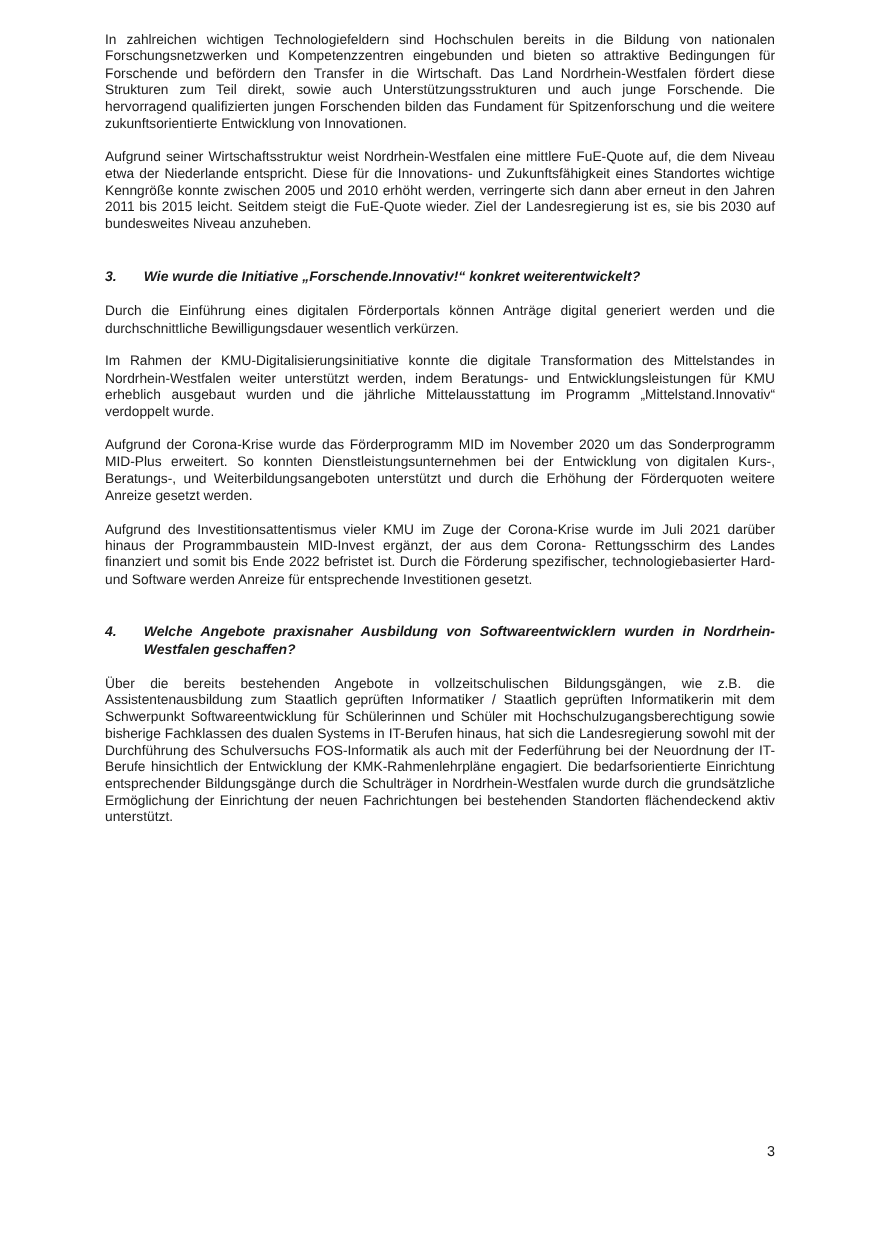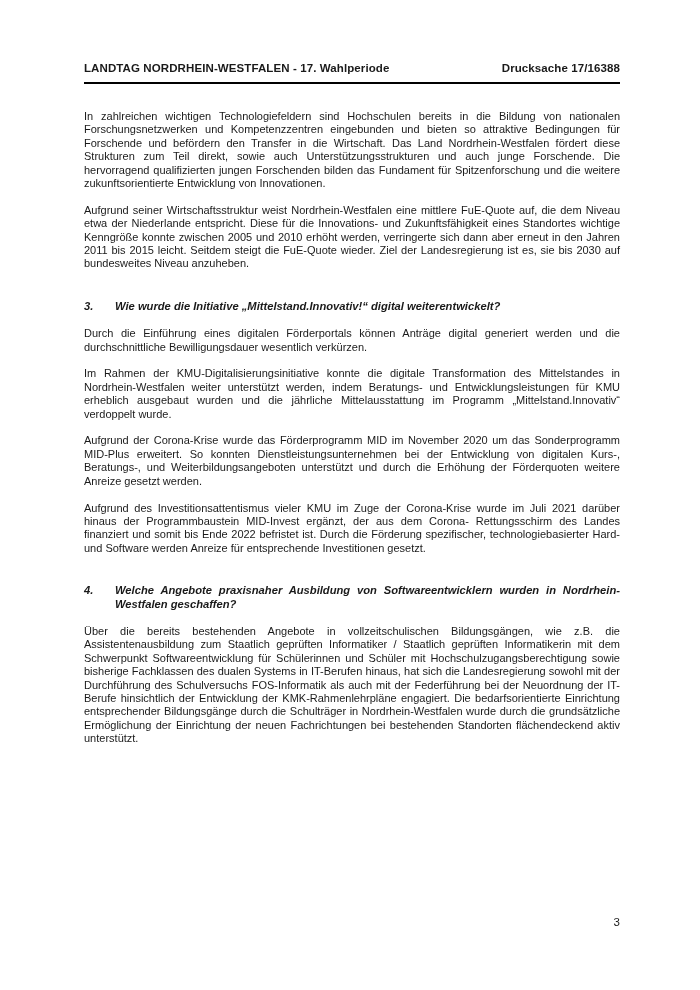--- a/index.html
+++ b/index.html
@@ -71,32 +71,28 @@
     text-align: right;
     font-size: 11.5px;
   }
 </style>
 </head>
 <body>
 
 <div class="page">
   <div class="content">
 
-    <div class="doc-header">
-      <span>LANDTAG NORDRHEIN-WESTFALEN - 17. Wahlperiode</span>
-      <span>Drucksache 17/16388</span>
-    </div>
 
     <p class="body-para first-para">In zahlreichen wichtigen Technologiefeldern sind Hochschulen bereits in die Bildung von nationalen Forschungsnetzwerken und Kompetenzzentren eingebunden und bieten so attraktive Bedingungen für Forschende und befördern den Transfer in die Wirtschaft. Das Land Nordrhein-Westfalen fördert diese Strukturen zum Teil direkt, sowie auch Unterstützungsstrukturen und auch junge Forschende. Die hervorragend qualifizierten jungen Forschenden bilden das Fundament für Spitzenforschung und die weitere zukunftsorientierte Entwicklung von Innovationen.</p>
 
     <p class="body-para">Aufgrund seiner Wirtschaftsstruktur weist Nordrhein-Westfalen eine mittlere FuE-Quote auf, die dem Niveau etwa der Niederlande entspricht. Diese für die Innovations- und Zukunftsfähigkeit eines Standortes wichtige Kenngröße konnte zwischen 2005 und 2010 erhöht werden, verringerte sich dann aber erneut in den Jahren 2011 bis 2015 leicht. Seitdem steigt die FuE-Quote wieder. Ziel der Landesregierung ist es, sie bis 2030 auf bundesweites Niveau anzuheben.</p>
 
     <div class="question">
       <span class="qnum">3.</span>
-      <span class="qtext">Wie wurde die Initiative „Mittelstand.Innovativ!“ digital weiterentwickelt?</span>
+      <span class="qtext">Wie wurde die Initiative „Forschende.Innovativ!“ konkret weiterentwickelt?</span>
     </div>
 
     <p class="body-para">Durch die Einführung eines digitalen Förderportals können Anträge digital generiert werden und die durchschnittliche Bewilligungsdauer wesentlich verkürzen.</p>
 
     <p class="body-para">Im Rahmen der KMU-Digitalisierungsinitiative konnte die digitale Transformation des Mittelstandes in Nordrhein-Westfalen weiter unterstützt werden, indem Beratungs- und Entwicklungsleistungen für KMU erheblich ausgebaut wurden und die jährliche Mittelausstattung im Programm „Mittelstand.Innovativ“ verdoppelt wurde.</p>
 
     <p class="body-para">Aufgrund der Corona-Krise wurde das Förderprogramm MID im November 2020 um das Sonderprogramm MID-Plus erweitert. So konnten Dienstleistungsunternehmen bei der Entwicklung von digitalen Kurs-, Beratungs-, und Weiterbildungsangeboten unterstützt und durch die Erhöhung der Förderquoten weitere Anreize gesetzt werden.</p>
 
     <p class="body-para">Aufgrund des Investitionsattentismus vieler KMU im Zuge der Corona-Krise wurde im Juli 2021 darüber hinaus der Programmbaustein MID-Invest ergänzt, der aus dem Corona- Rettungsschirm des Landes finanziert und somit bis Ende 2022 befristet ist. Durch die Förderung spezifischer, technologiebasierter Hard- und Software werden Anreize für entsprechende Investitionen gesetzt.</p>
 

